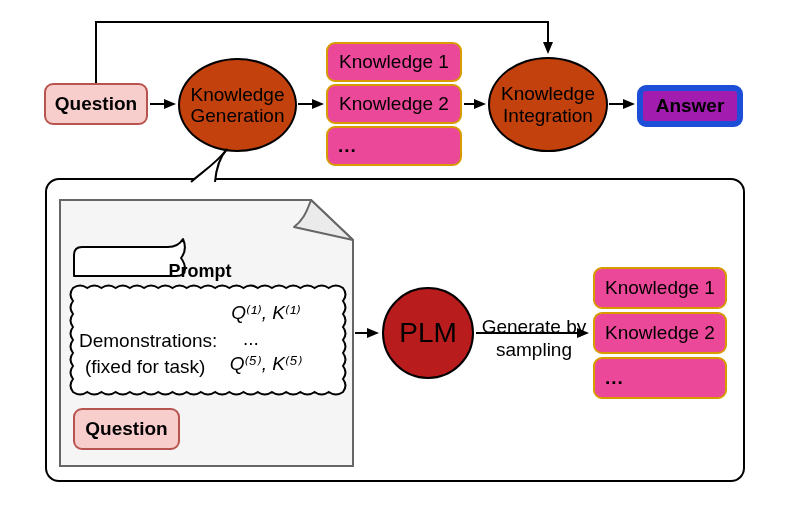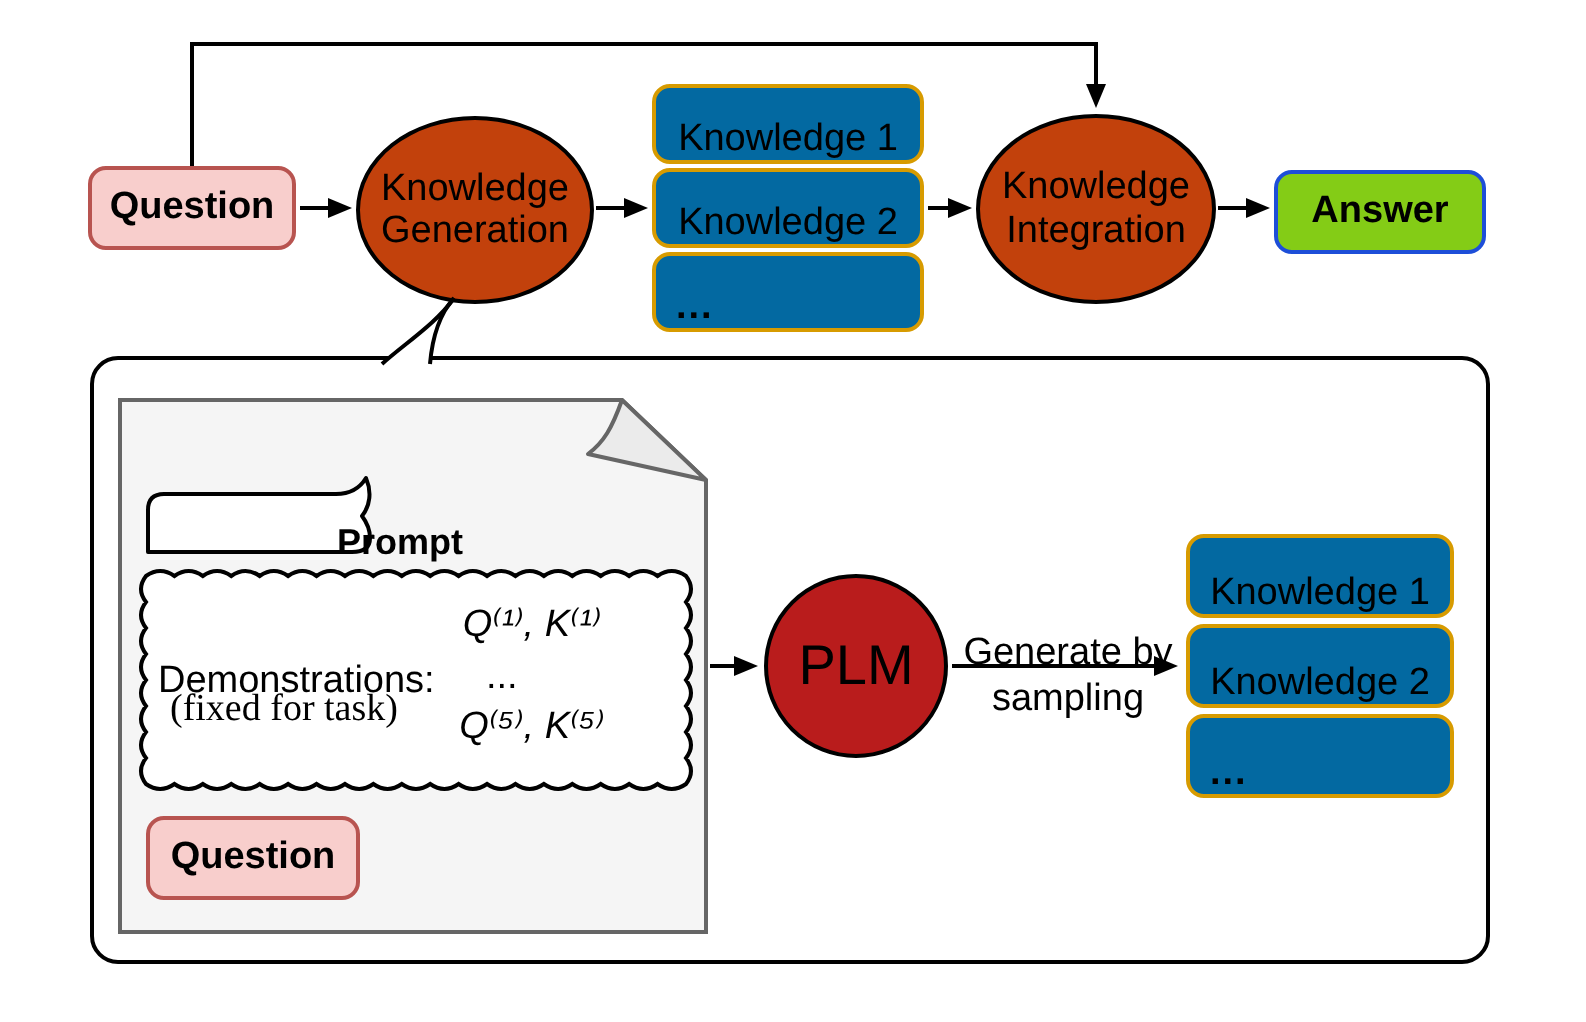--- a/index.html
+++ b/index.html
@@ -4,24 +4,24 @@
 <style>
   html,body{margin:0;padding:0;background:#fff;}
   .canvas{
     position:relative;width:793px;height:511px;background:#ffffff;overflow:hidden;
     font-family:"Liberation Sans","DejaVu Sans",sans-serif;color:#000;
   }
   .node{position:absolute;box-sizing:border-box;display:flex;align-items:center;justify-content:center;
         font-size:19px;line-height:1.12;}
   .ellipse{border:2px solid #000;border-radius:50%;background:#c2410c;text-align:center;white-space:pre-line;}
   .circle{border:2px solid #000;border-radius:50%;background:#b91c1c;font-size:28px;}
-  .kbox{border:2px solid #d79b00;background:#0369a1;border-radius:9px;align-items:flex-end;}
+  .kbox{border:2px solid #d79b00;background:#ec4899;border-radius:9px;}
   .kbox.dots{justify-content:flex-start;padding-left:10px;font-weight:bold;letter-spacing:1px;}
   .qbox{border:2px solid #b85450;background:#f8cecc;border-radius:9px;font-weight:bold;}
-  .abox{border:2px solid #1d4ed8;background:#84cc16;border-radius:9px;font-weight:bold;}
+  .abox{border:6px solid #1d4ed8;background:#a21caf;border-radius:9px;font-weight:bold;}
   .panel{position:absolute;left:45px;top:178px;width:700px;height:304px;box-sizing:border-box;
          border:2px solid #000;border-radius:14px;background:#fff;}
   svg.layer{position:absolute;left:0;top:0;pointer-events:none;}
   .txt{position:absolute;font-size:19px;white-space:pre-line;}
   .it{font-style:italic;}
   .b{font-weight:bold;}
   .ctr{text-align:center;margin-top:44px;}
   .rt{text-align:center;}
 </style>
 </head>
@@ -65,21 +65,21 @@
   <div class="node abox" style="left:637px;top:85px;width:106px;height:42px;">
     <span>Answer</span>
   </div>
 
   <div class="txt b ctr" style="left:100px;top:217px;width:200px;font-size:18px;">Prompt</div>
 
 
   <div class="txt it rt" style="left:200px;top:301px;width:132px;">Q⁽¹⁾, K⁽¹⁾</div>
   <div class="txt" style="left:79px;top:330px;">Demonstrations:</div>
   <div class="txt" style="left:243px;top:328px;">...</div>
-  <div class="txt" style="left:85px;top:344px;font-family:Liberation Serif, serif;">(fixed for task)</div>
+  <div class="txt" style="left:85px;top:356px;">(fixed for task)</div>
   <div class="txt it rt" style="left:200px;top:352px;width:132px;">Q⁽⁵⁾, K⁽⁵⁾</div>
 
   <div class="node qbox" style="left:73px;top:408px;width:107px;height:42px;">
     <span>Question</span>
   </div>
 
   <div class="node circle" style="left:382px;top:287px;width:92px;height:92px;">
     <span>PLM</span>
   </div>
 

